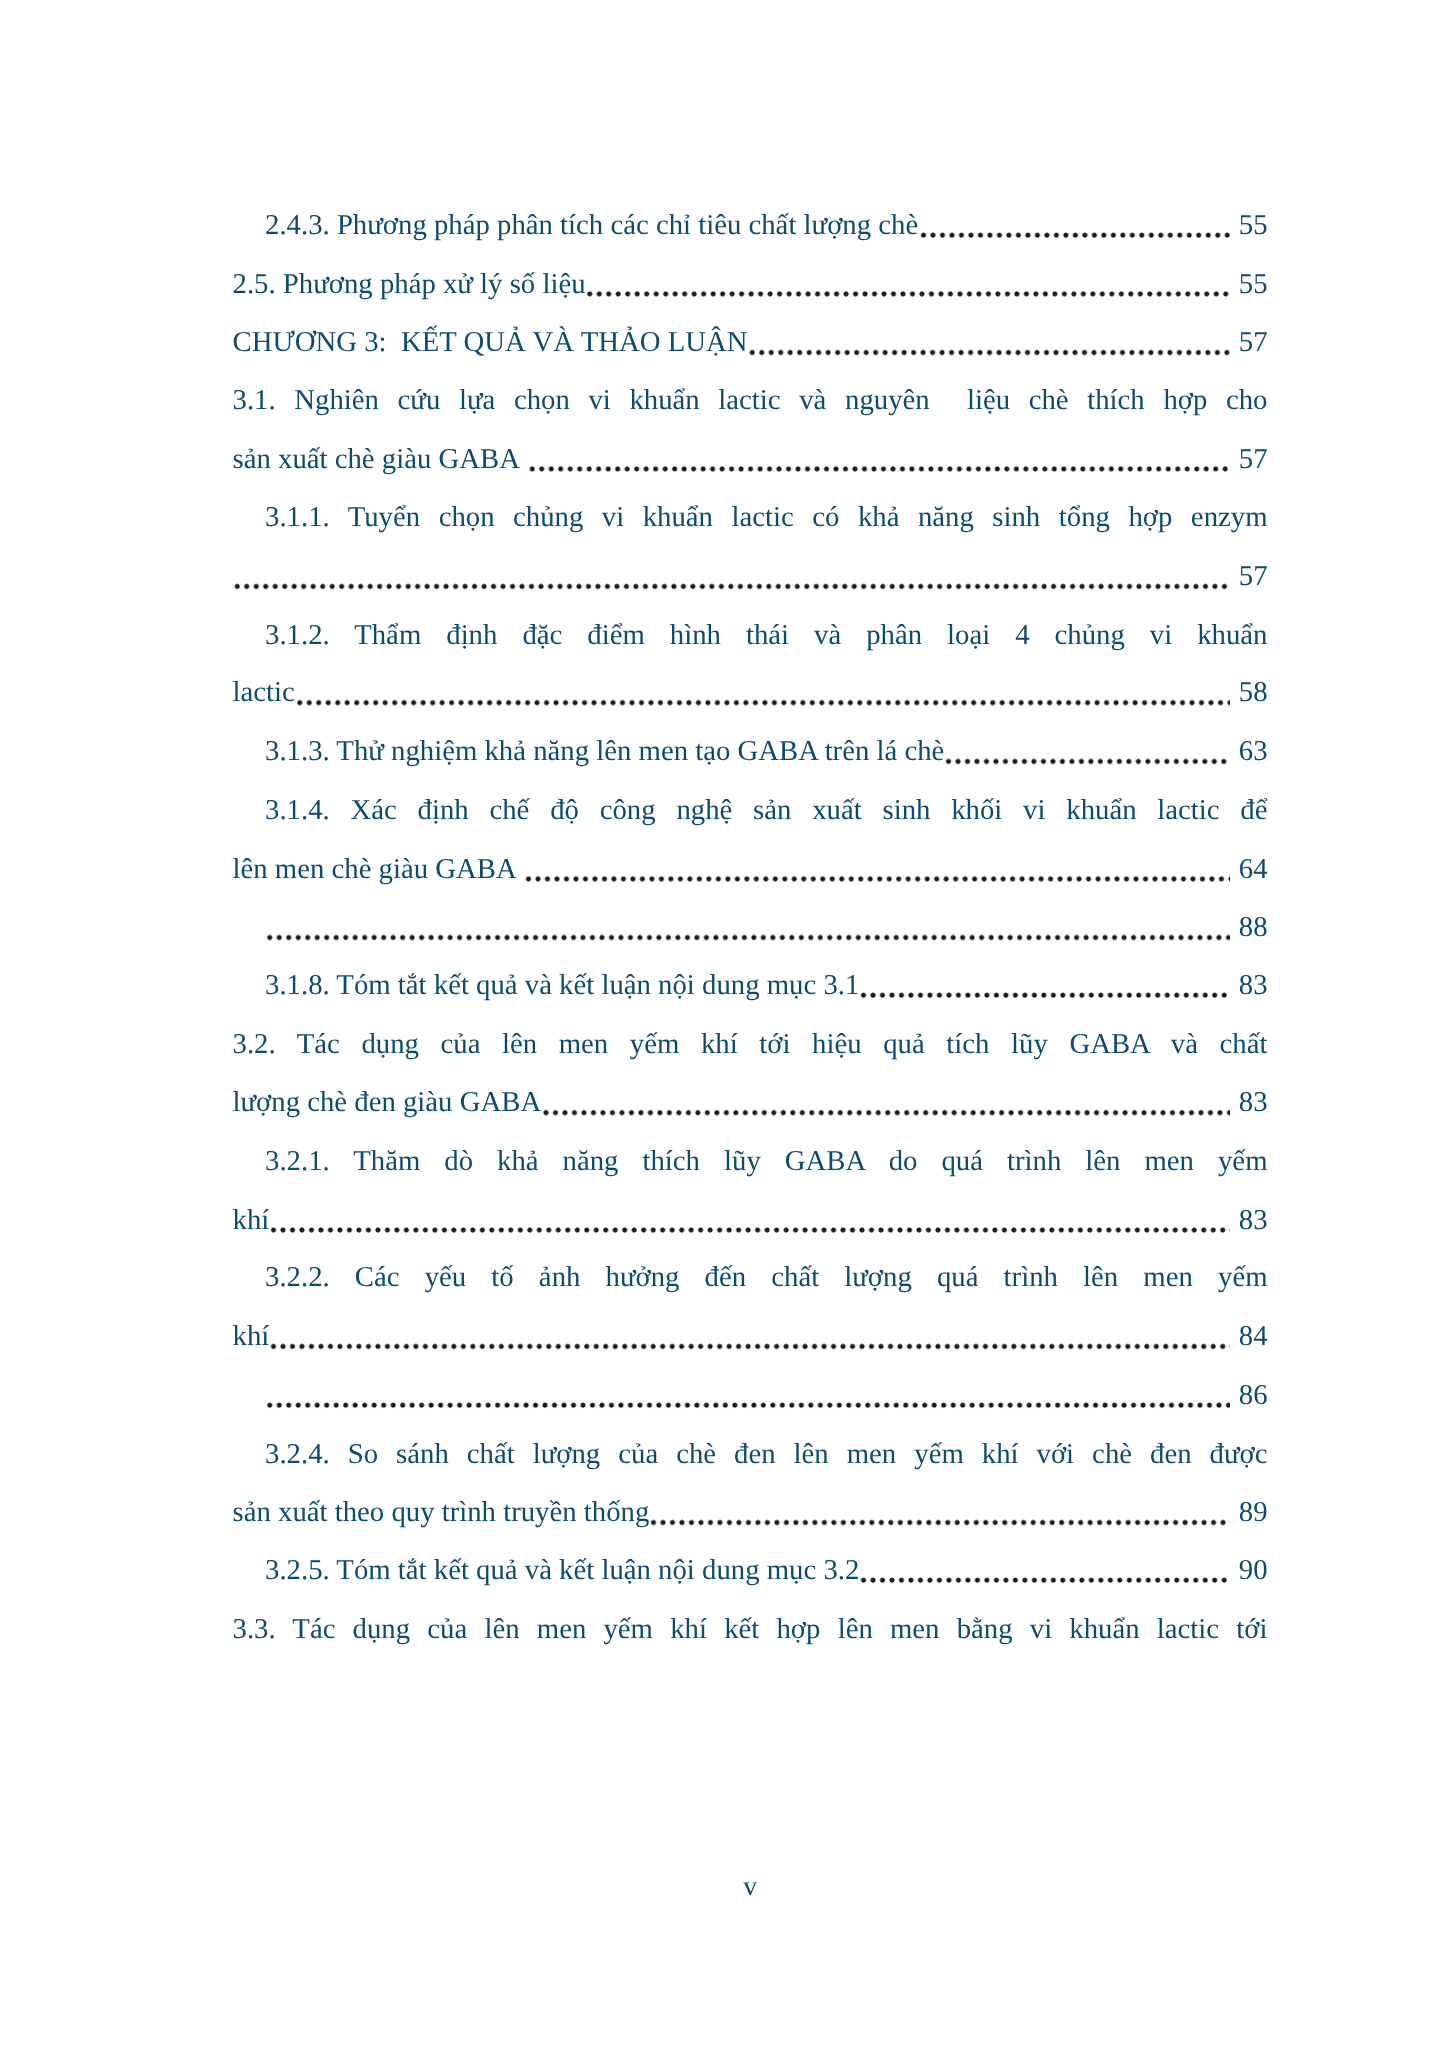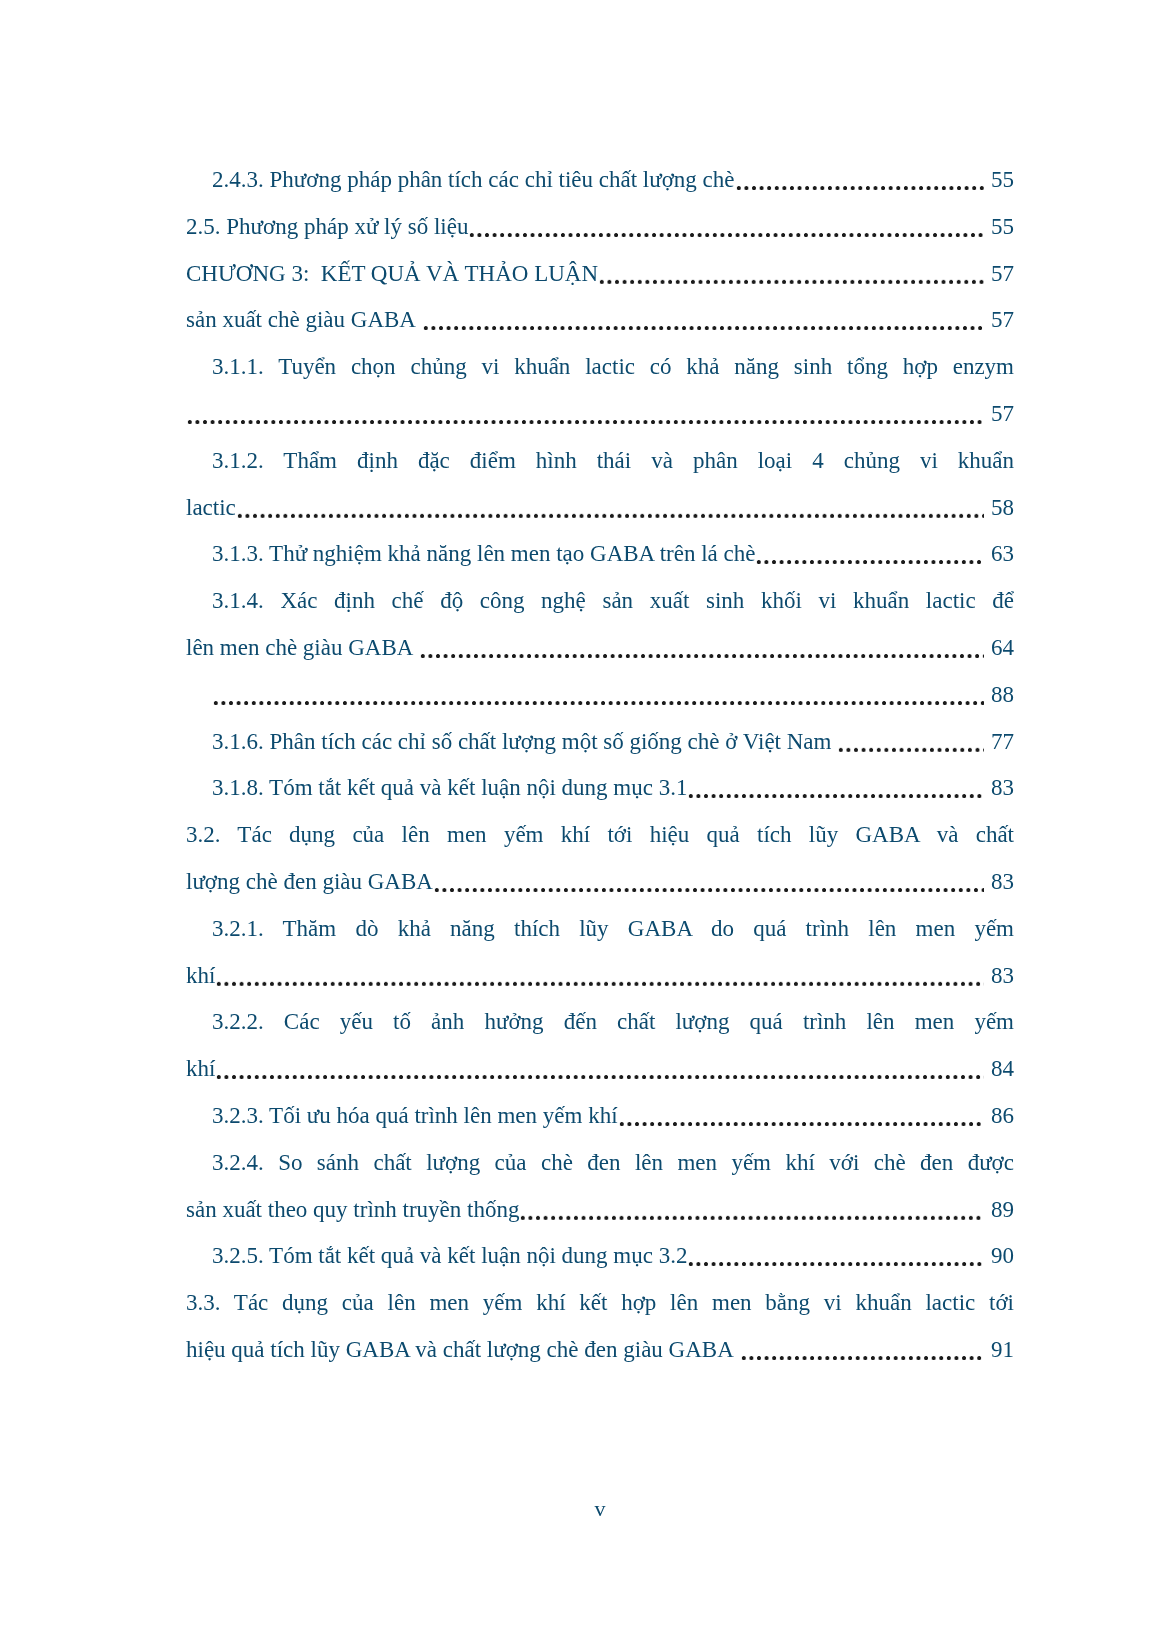--- a/index.html
+++ b/index.html
@@ -66,20 +66,21 @@
       <div class="row">
         <span class="txt">2.5. Phương pháp xử lý số liệu</span>
         <span class="dots"></span>
         <span class="num">55</span>
       </div>
       <div class="row">
         <span class="txt">CHƯƠNG 3:&nbsp; KẾT QUẢ VÀ THẢO LUẬN</span>
         <span class="dots"></span>
         <span class="num">57</span>
       </div>
+      <div class="first-line">3.1. Nghiên cứu lựa chọn vi khuẩn lactic và nguyên&nbsp; liệu chè thích hợp cho</div>
       <div class="row">
         <span class="txt">sản xuất chè giàu GABA&nbsp;</span>
         <span class="dots"></span>
         <span class="num">57</span>
       </div>
       <div class="first-line lvl2">3.1.1. Tuyển chọn chủng vi khuẩn lactic có khả năng sinh tổng hợp enzym</div>
       <div class="row">
         <span class="dots"></span>
         <span class="num">57</span>
       </div>
@@ -98,25 +99,20 @@
       <div class="row">
         <span class="txt">lên men chè giàu GABA&nbsp;</span>
         <span class="dots"></span>
         <span class="num">64</span>
       </div>
       <div class="row lvl2-single">
         <span class="dots"></span>
         <span class="num">88</span>
       </div>
       <div class="row lvl2-single">
-        <span class="txt">3.1.6. Phân tích các chỉ số chất lượng một số giống chè ở Việt Nam&nbsp;</span>
-        <span class="dots"></span>
-        <span class="num">77</span>
-      </div>
-      <div class="row lvl2-single">
         <span class="txt">3.1.8. Tóm tắt kết quả và kết luận nội dung mục 3.1</span>
         <span class="dots"></span>
         <span class="num">83</span>
       </div>
       <div class="first-line">3.2. Tác dụng của lên men yếm khí tới hiệu quả tích lũy GABA và chất</div>
       <div class="row">
         <span class="txt">lượng chè đen giàu GABA</span>
         <span class="dots"></span>
         <span class="num">83</span>
       </div>
@@ -126,36 +122,30 @@
         <span class="dots"></span>
         <span class="num">83</span>
       </div>
       <div class="first-line lvl2">3.2.2. Các yếu tố ảnh hưởng đến chất lượng quá trình lên men yếm</div>
       <div class="row">
         <span class="txt">khí</span>
         <span class="dots"></span>
         <span class="num">84</span>
       </div>
       <div class="row lvl2-single">
-        <span class="txt">3.2.3. Tối ưu hóa quá trình lên men yếm khí</span>
         <span class="dots"></span>
         <span class="num">86</span>
       </div>
       <div class="first-line lvl2">3.2.4. So sánh chất lượng của chè đen lên men yếm khí với chè đen được</div>
       <div class="row">
         <span class="txt">sản xuất theo quy trình truyền thống</span>
         <span class="dots"></span>
         <span class="num">89</span>
       </div>
       <div class="row lvl2-single">
         <span class="txt">3.2.5. Tóm tắt kết quả và kết luận nội dung mục 3.2</span>
         <span class="dots"></span>
         <span class="num">90</span>
       </div>
       <div class="first-line">3.3. Tác dụng của lên men yếm khí kết hợp lên men bằng vi khuẩn lactic tới</div>
-      <div class="row">
-        <span class="txt">hiệu quả tích lũy GABA và chất lượng chè đen giàu GABA&nbsp;</span>
-        <span class="dots"></span>
-        <span class="num">91</span>
-      </div>
     </div>
   <div class="footer">v</div>
 </div>
 
 </body></html>

